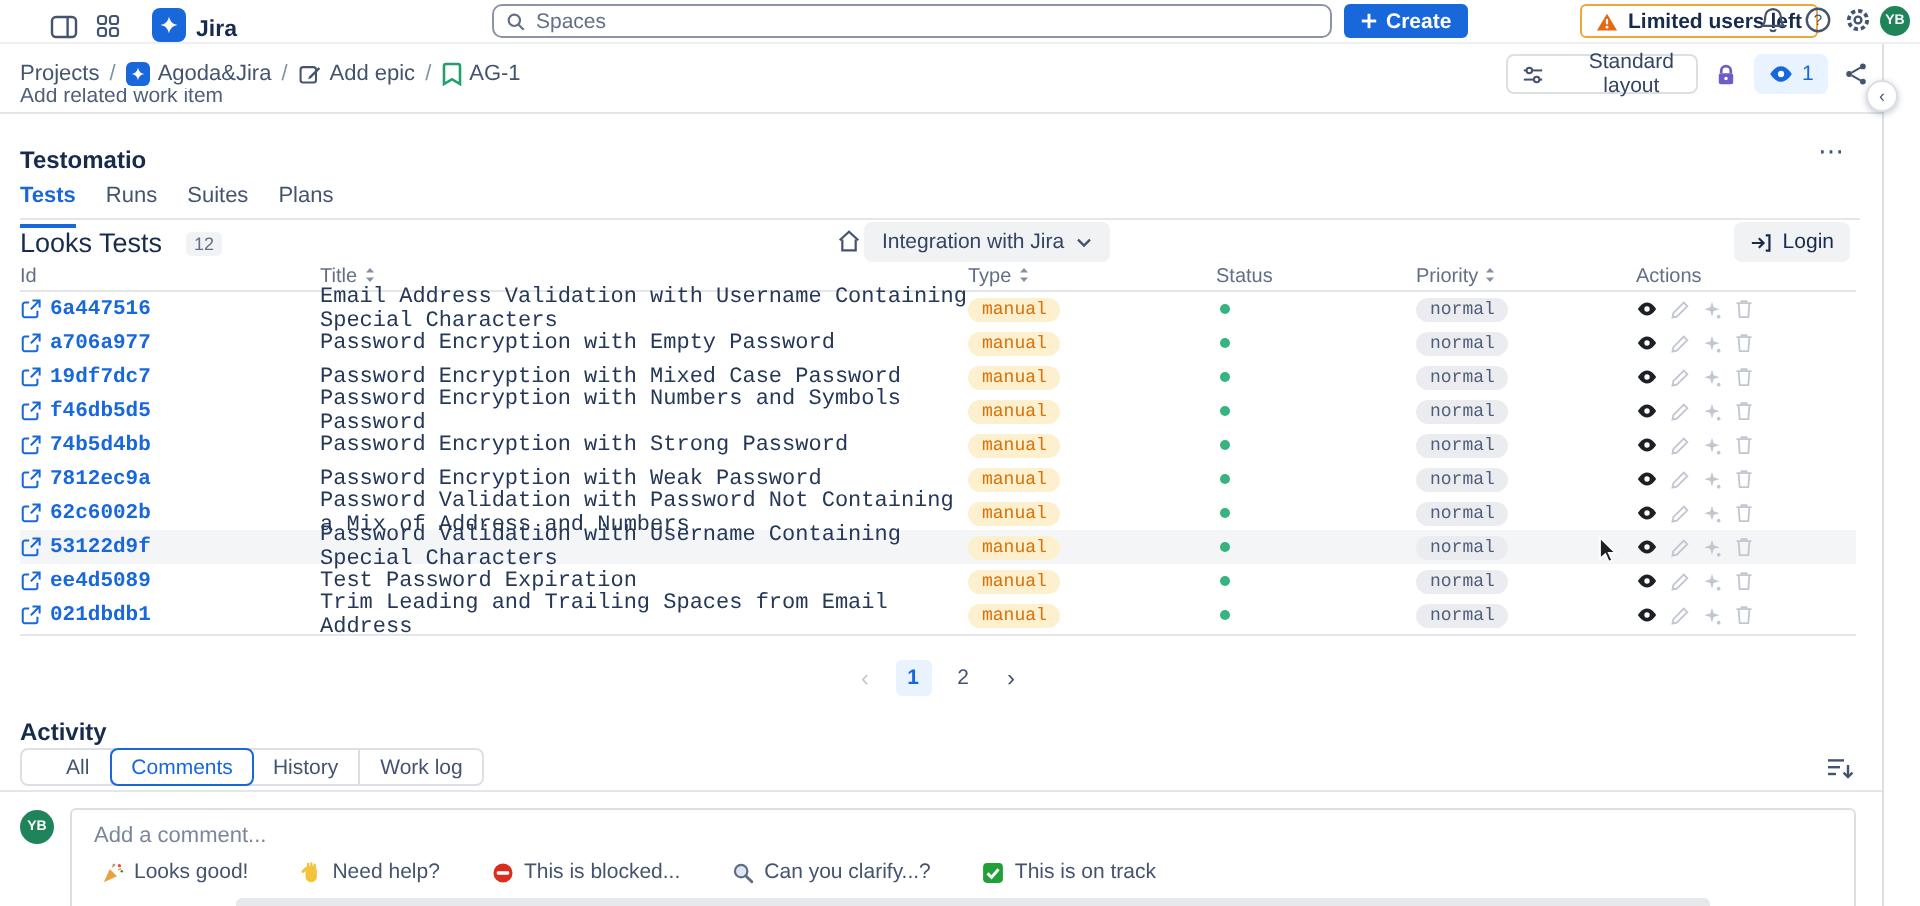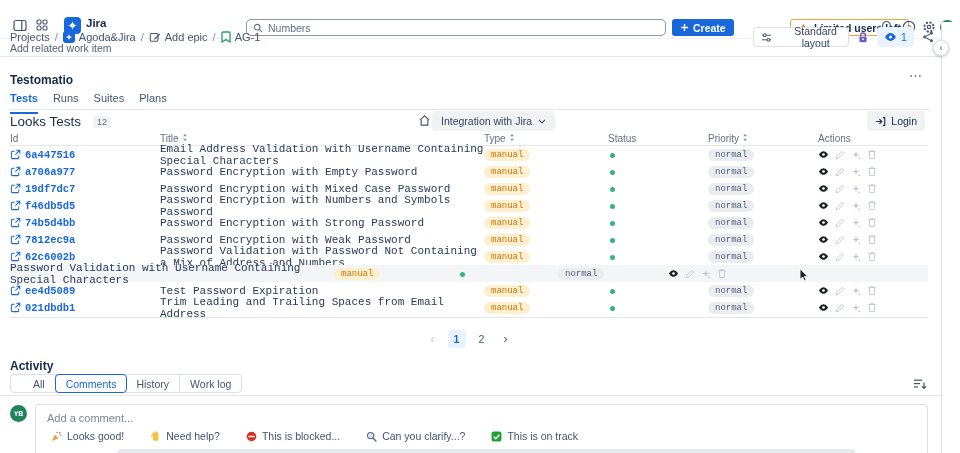--- a/index.html
+++ b/index.html
@@ -3,21 +3,21 @@
 <meta charset="utf-8">
 <style>
   * { margin:0; padding:0; box-sizing:border-box; }
   html,body { background:#fff; }
   body { font-family:"Liberation Sans", sans-serif; color:#172B4D; }
   #app { position:relative; width:960px; height:453px; background:#fff; overflow:hidden; }
   svg { display:block; }
 
   
   .topnav { position:absolute; left:0; top:0; width:960px; height:22px; background:#fff;
-            border-bottom:1px solid #EDEFF2; display:flex; align-items:flex-start; padding-left:12px;margin-top:17px; }
+            border-bottom:1px solid #EDEFF2; display:flex; align-items:flex-end; padding-left:24px; }
   .nav-ic { width:16px; height:16px; display:flex; align-items:center; justify-content:center;
             margin-right:6px; color:#44546F; cursor:pointer; }
   .logo-box { width:17px; height:17px; border-radius:4px; background:#1868DB; display:flex;
               align-items:center; justify-content:center; margin:0 5px 0 8px; }
   .app-name { font-size:11.5px; font-weight:bold; color:#172B4D; }
   .searchbox { position:absolute; left:246px; top:2px; width:420px; height:17px; border:1px solid #8C95A8;
                border-radius:5px; display:flex; align-items:center; padding:0 6px; background:#fff; }
   .searchbox span.ph { font-size:10.5px; color:#626F86; margin-left:5px; }
   .create-btn { position:absolute; left:672px; top:2px; height:17px; background:#1868DB; color:#fff;
                 border:none; border-radius:3px; font-size:10.5px; font-weight:bold; padding:0 8px;
@@ -166,21 +166,21 @@
     </span>
     <span class="app-name">Jira</span>
 
     <div class="searchbox">
       <span>
         <svg width="10" height="10" viewBox="0 0 12 12">
             <circle cx="5" cy="5" r="3.4" fill="none" stroke="#626F86" stroke-width="1.3"></circle>
             <line x1="7.6" y1="7.6" x2="10.6" y2="10.6" stroke="#626F86" stroke-width="1.3"></line>
           </svg>
       </span>
-      <span class="ph">Numbers</span>
+      <span class="ph">Spaces</span>
     </div>
 
     <button class="create-btn">
       <svg width="9" height="9" viewBox="0 0 10 10">
           <line x1="5" y1="1" x2="5" y2="9" stroke="#fff" stroke-width="1.6"></line>
           <line x1="1" y1="5" x2="9" y2="5" stroke="#fff" stroke-width="1.6"></line>
         </svg>
       <span>Create</span>
     </button>
 
@@ -661,20 +661,29 @@
         <span class="act-ic dim">
           <svg width="10" height="11" viewBox="0 0 12 13">
                 <path d="M1.5 3h9M4.5 3V1.8h3V3" fill="none" stroke="currentColor" stroke-width="1.1"></path>
                 <path d="M2.8 3.4l.6 8h5.2l.6-8" fill="none" stroke="currentColor" stroke-width="1.1"></path>
               </svg>
         </span>
       </div>
 
     </div>
         <div class="trow highlighted">
+      <div class="c-id id-cell">
+        <span>
+          <svg width="11" height="11" viewBox="0 0 12 12">
+                <path d="M5 2.5H2.6A1.1 1.1 0 0 0 1.5 3.6v5.8a1.1 1.1 0 0 0 1.1 1.1h5.8a1.1 1.1 0 0 0 1.1-1.1V7" fill="none" stroke="#1868DB" stroke-width="1.1"></path>
+                <path d="M6.8 1.3h3.9v3.9M10.4 1.6 5.9 6.1" fill="none" stroke="#1868DB" stroke-width="1.1"></path>
+              </svg>
+        </span>
+        <a class="id-link">53122d9f</a>
+      </div>
       <div class="c-title t-title">Password Validation with Username Containing Special Characters</div>
       <div class="c-type"><span class="badge-manual">manual</span></div>
       <div class="c-status"><span class="status-dot"></span></div>
       <div class="c-priority"><span class="badge-normal">normal</span></div>
       <div class="c-actions act-cell">
         <span class="act-ic">
           <svg width="11" height="9" viewBox="0 0 14 10">
                 <path d="M7 .8C3.6.8 1.2 5 1.2 5S3.6 9.2 7 9.2 12.8 5 12.8 5 10.4.8 7 .8z" fill="#1D2125"></path>
                 <circle cx="7" cy="5" r="1.7" fill="#fff"></circle>
               </svg>

